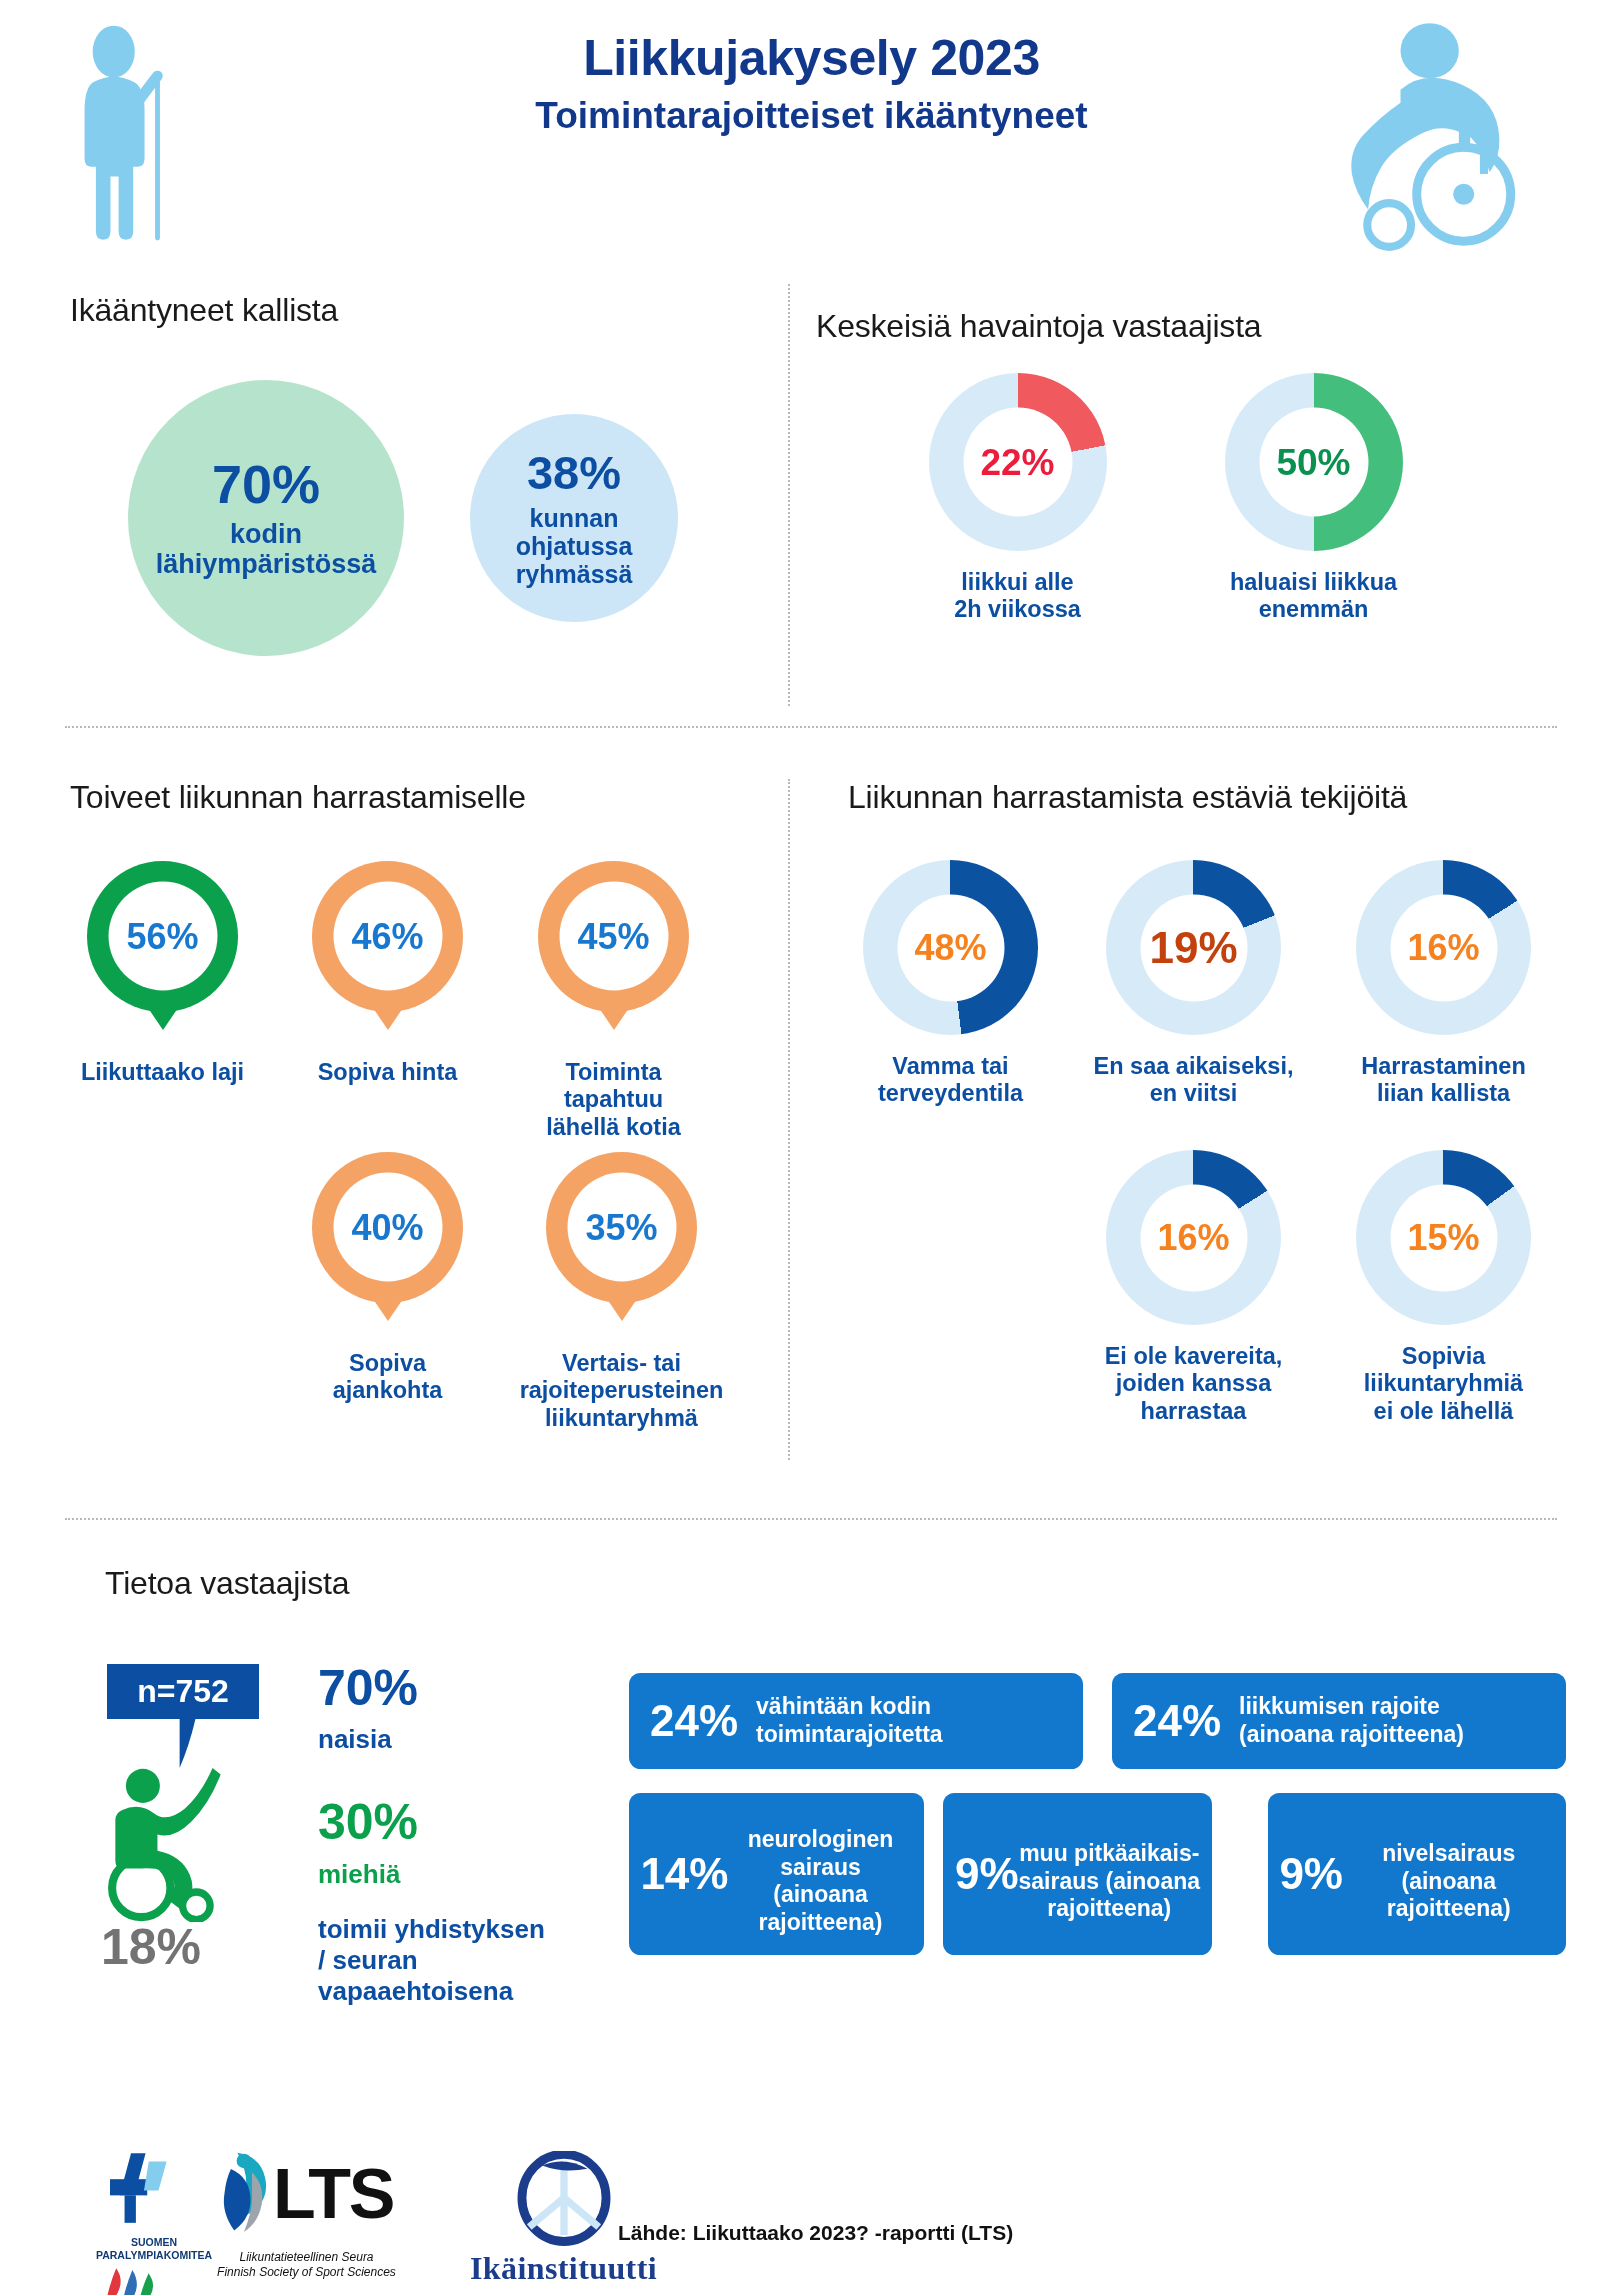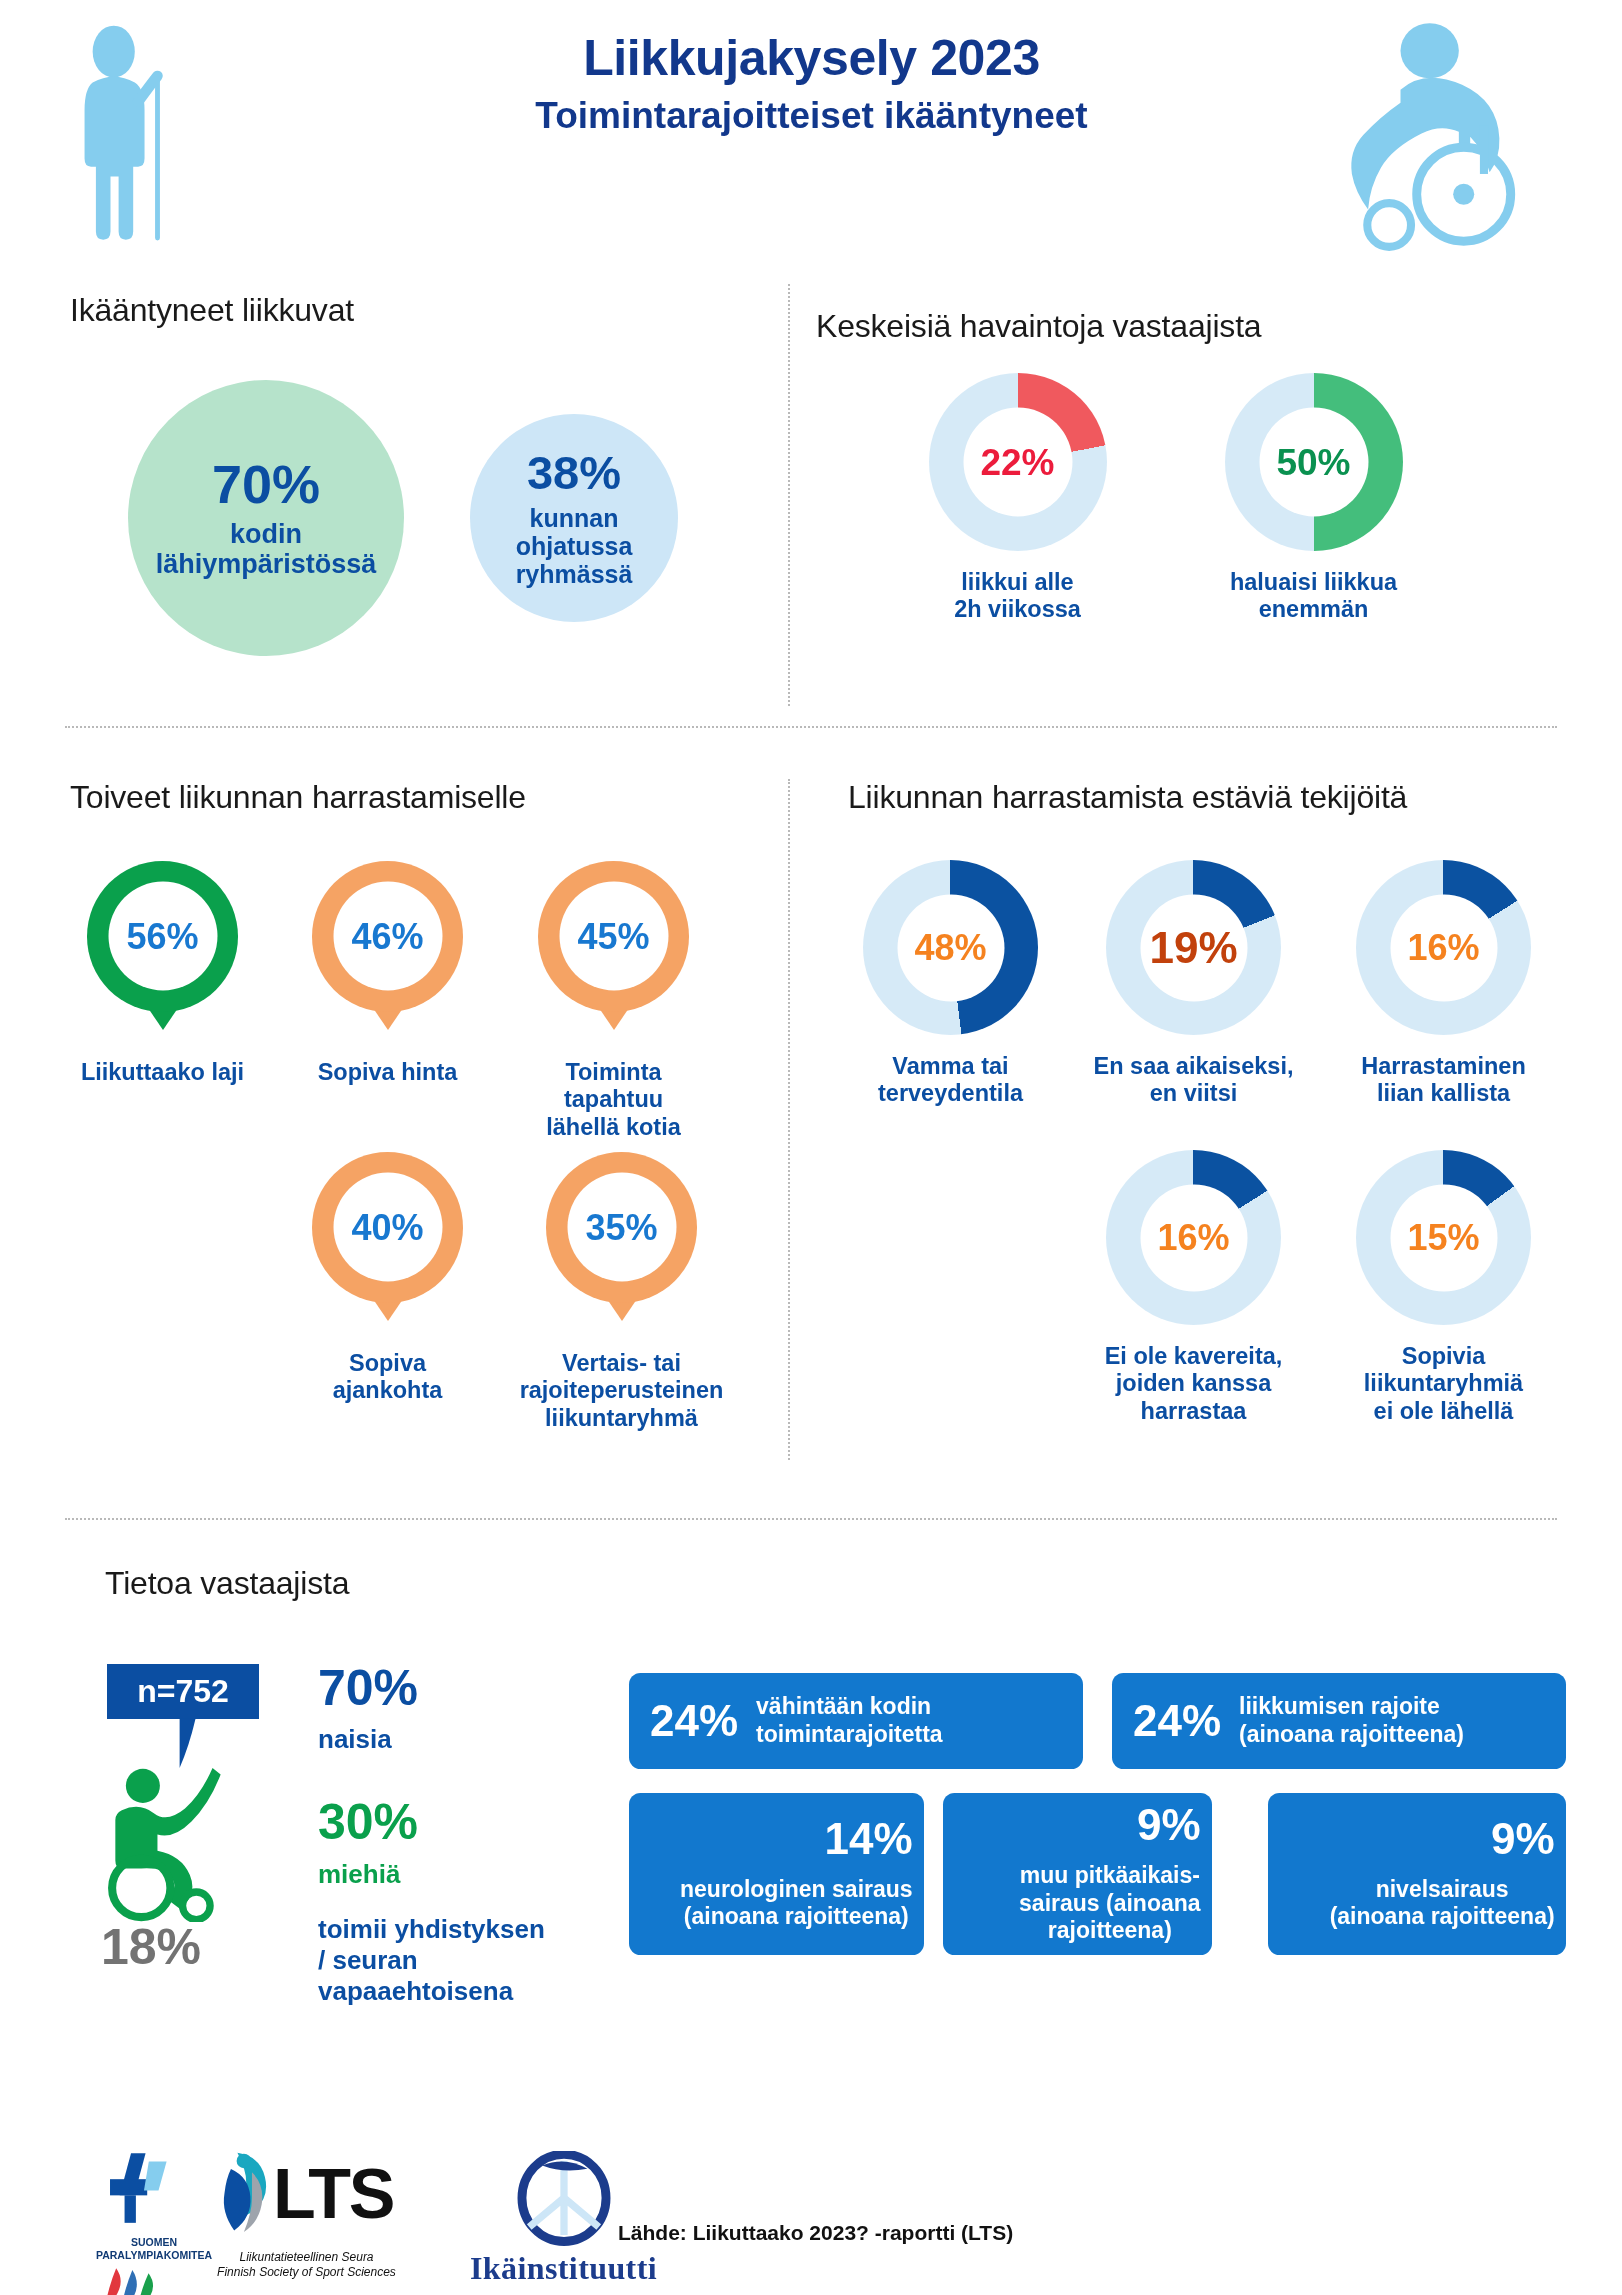--- a/index.html
+++ b/index.html
@@ -85,21 +85,21 @@
   .fact-lab { position: absolute; font-weight: bold; line-height: 1.2; }
 
   
   .card {
     position: absolute; background: #1278CE; border-radius: 11.4px; color: #ffffff;
   }
   .card.inline { display: flex; align-items: center; padding: 0 21px; gap: 18px; }
   .card.inline .cnum { font-size: 44px; font-weight: bold; line-height: 1; flex: 0 0 auto; }
   .card.inline .clab { font-size: 23px; font-weight: bold; line-height: 1.2; }
   .card.stack {
-    display: flex; flex-direction: column; align-items: flex-end; justify-content: center;
+    display: flex; flex-direction: row; align-items: center; justify-content: center;
     text-align: center; padding: 13px 11.4px;
   }
   .card.stack .cnum { font-size: 44px; font-weight: bold; line-height: 1; }
   .card.stack .clab { font-size: 23px; font-weight: bold; line-height: 1.2; margin-top: 14.6px; }
 
   
   .footer { position: absolute; left: 0; top: 2101px; width: 1622px; height: 195px; }
   .src-text { position: absolute; font-size: 21px; font-weight: bold; color: #111; }
   .logo-cap { font-size: 10.5px; font-weight: bold; color: #103A74; text-align: center; line-height: 1.25; }
   .logo-cap2 { font-size: 12px; color: #111; text-align: center; line-height: 1.3; font-style: italic; }
@@ -137,21 +137,21 @@
       </svg>
     </div>
   </div>
 
   <div class="vdiv" style="left:788px; top:284px; height:422px;"></div>
   <div class="hdiv" style="left:65px; top:726px; width:1492px;"></div>
   <div class="vdiv" style="left:788px; top:779px; height:681px;"></div>
   <div class="hdiv" style="left:65px; top:1518px; width:1492px;"></div>
 
   <div>
-    <div class="sec-head" style="position:absolute; left:70px; top:292px;">Ikääntyneet liikkuvat</div>
+    <div class="sec-head" style="position:absolute; left:70px; top:292px;">Ikääntyneet kallista</div>
 
     <div class="bubble" style="left:128px; top:380px; width:276px; height:276px; background:#b6e3cb;">
       <div class="bnum" style="font-size:54px;">70%</div>
       <div class="blab" style="font-size:27px; white-space:pre-line;">kodin
 lähiympäristössä</div>
     </div>
 
     <div class="bubble" style="left:470px; top:414px; width:208px; height:208px; background:#CDE6F7;">
       <div class="bnum" style="font-size:47px;">38%</div>
       <div class="blab" style="font-size:25px; white-space:pre-line;">kunnan

